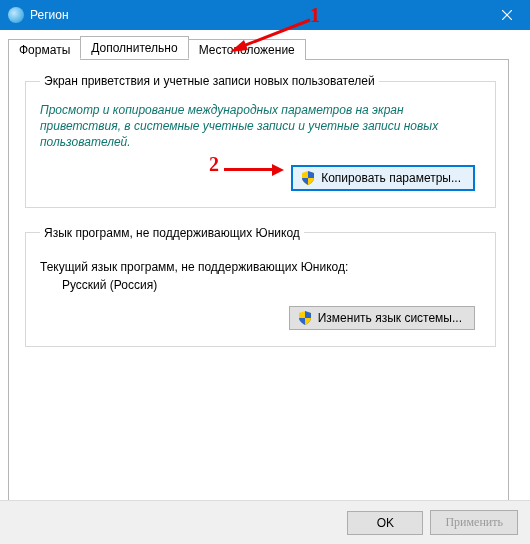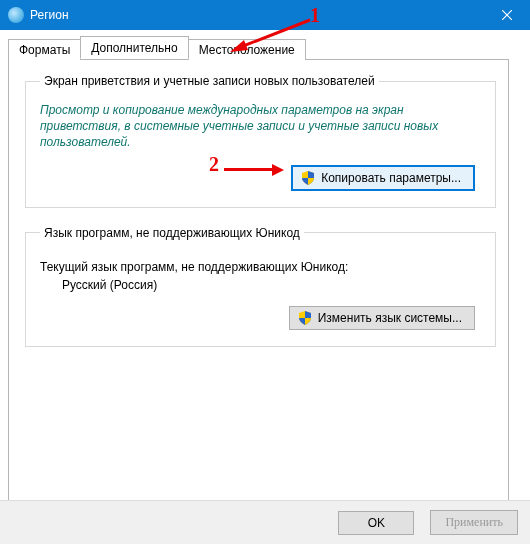--- a/index.html
+++ b/index.html
@@ -92,21 +92,21 @@
   .cur-value { margin-left: 22px; margin-bottom: 14px; }
   .bottombar {
     position: absolute;
     left: 0; right: 0; bottom: 0;
     height: 44px;
     background: #f0f0f0;
     border-top: 1px solid #dcdcdc;
     display: flex;
     align-items: center;
     justify-content: flex-end;
-    gap: 16px;
+    gap: 7px;
     padding-right: 12px;
   }
   
   .anno { position: absolute; top: 0; left: 0; pointer-events: none; }
   .anno-num { position: absolute; color: #e80404; font-size: 20px; font-weight: 600; font-family: "Times New Roman", serif; }
   .arrow { position: absolute; }
   .arrow-line { position: absolute; background: #e80404; height: 3px; }
   .arrow-head {
     position: absolute; width: 0; height: 0;
     border-top: 6px solid transparent;

